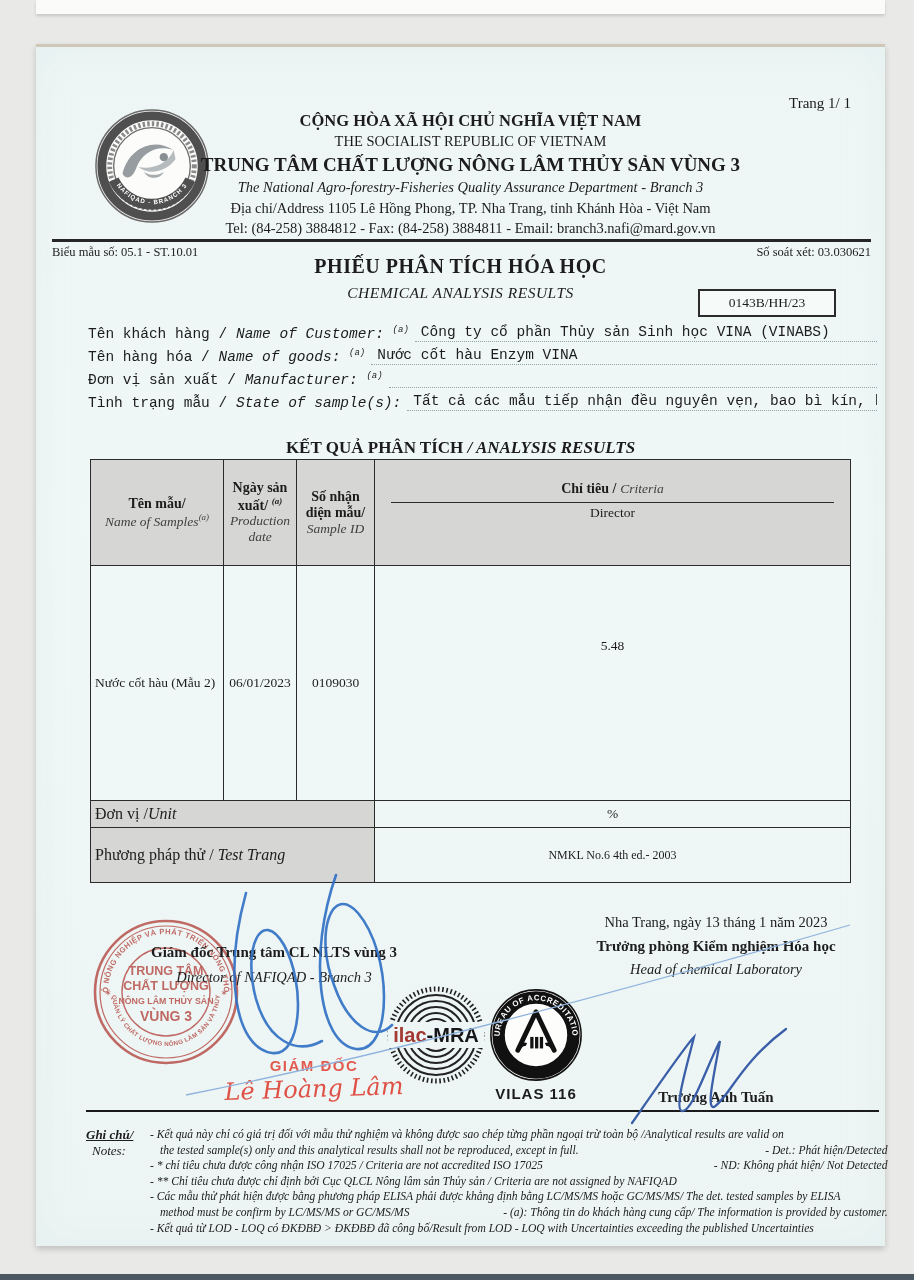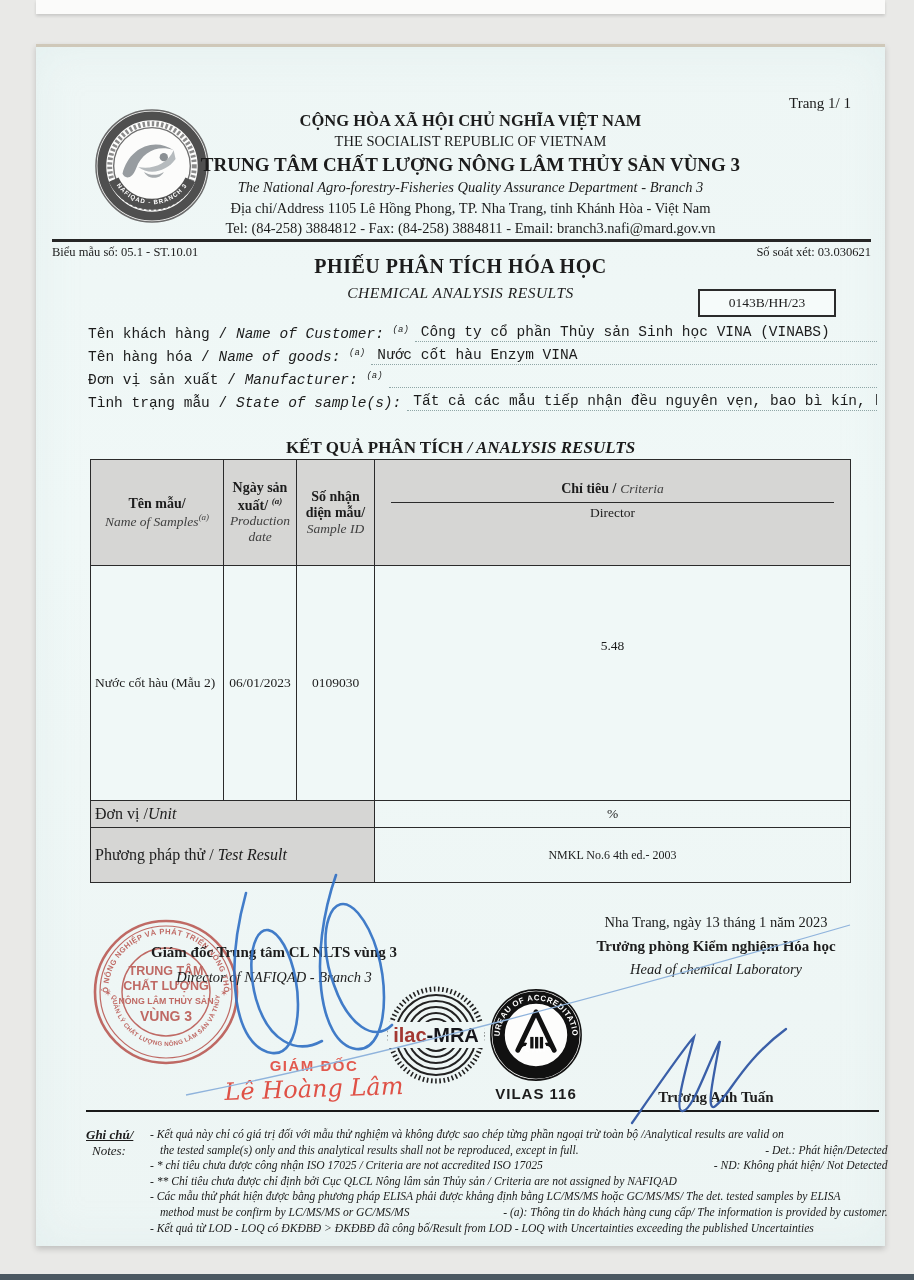--- a/index.html
+++ b/index.html
@@ -205,21 +205,21 @@
       <td class="cell-val" style="vertical-align:top;padding-top:72px;">5.48</td>
     </tr>
     <tr class="unit-row">
       <td colspan="3" class="gray">
         <span>Đơn vị /</span><span class="i">Unit</span>
       </td>
       <td class="cell-val">%</td>
     </tr>
     <tr class="method-row">
       <td colspan="3" class="gray">
-        <span>Phương pháp thử /</span> <span class="i">Test Result</span>
+        <span>Phương pháp thử /</span> <span class="i">Test Trang</span>
       </td>
       <td class="method-val">NMKL No.6 4th ed.- 2003</td>
     </tr>
   </tbody>
     </table>
 
   <div class="abs sign-right">
     <div class="sr1">Nha Trang, ngày 13 tháng 1 năm 2023</div>
     <div class="sr2">Trưởng phòng Kiểm nghiệm Hóa học</div>
     <div class="sr3">Head of chemical Laboratory</div>

